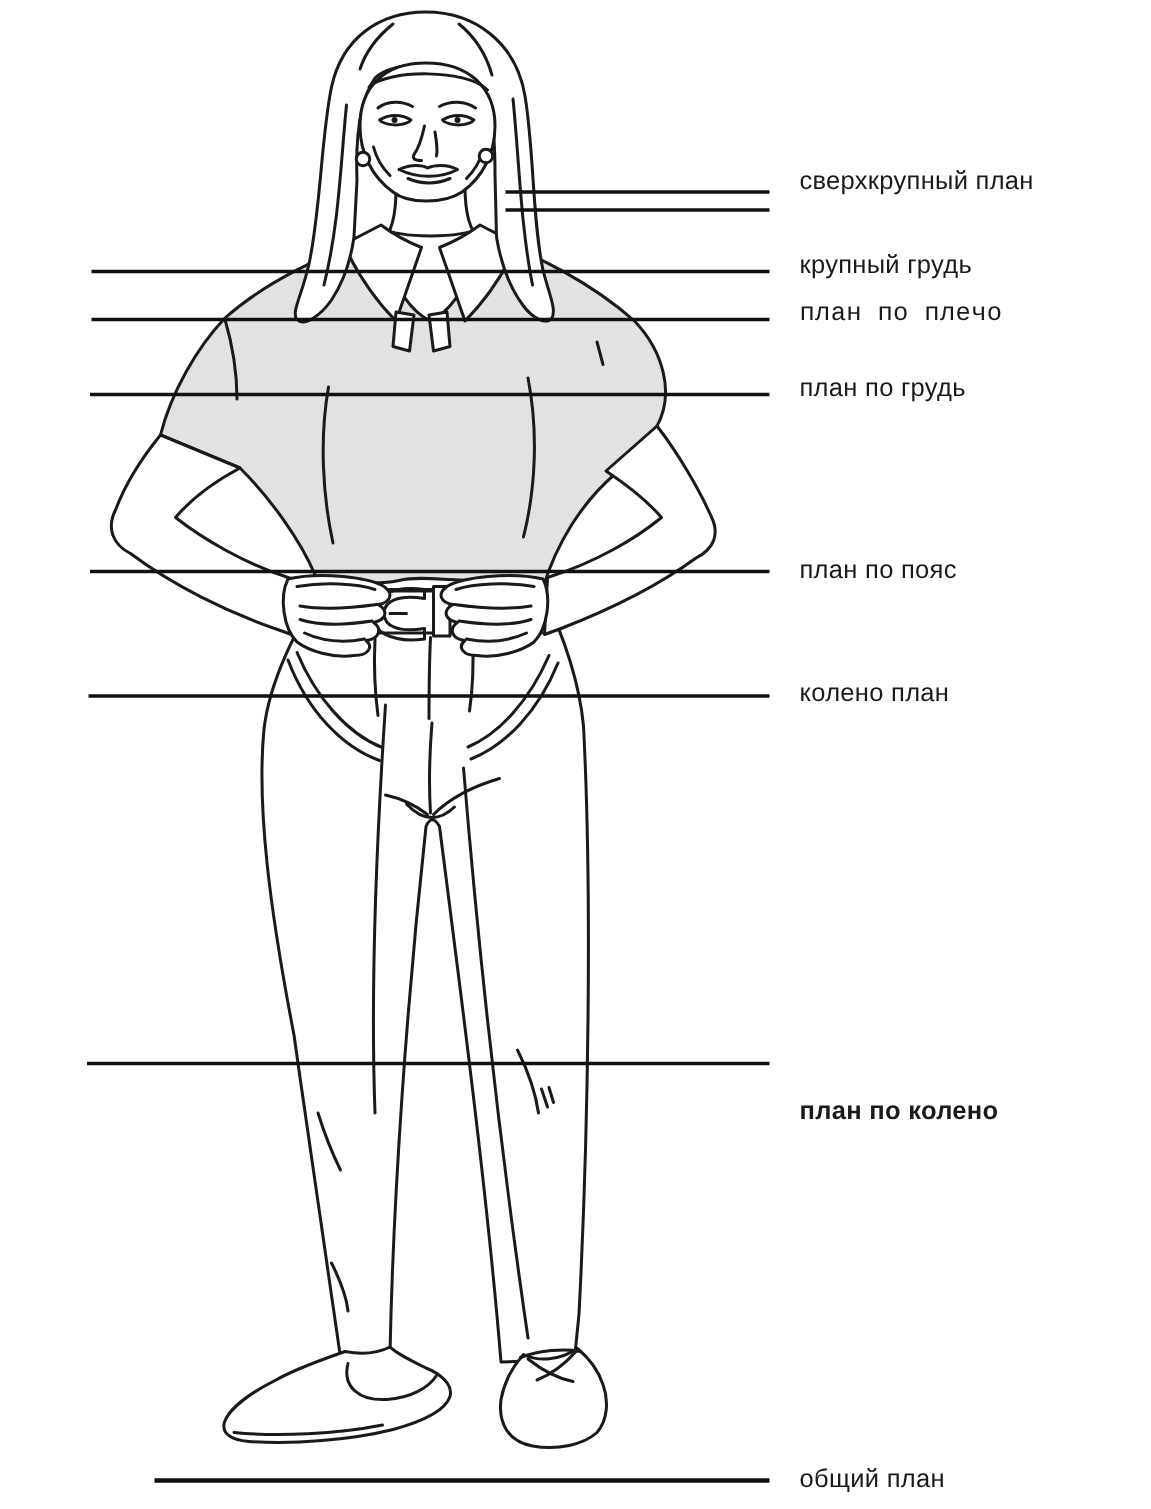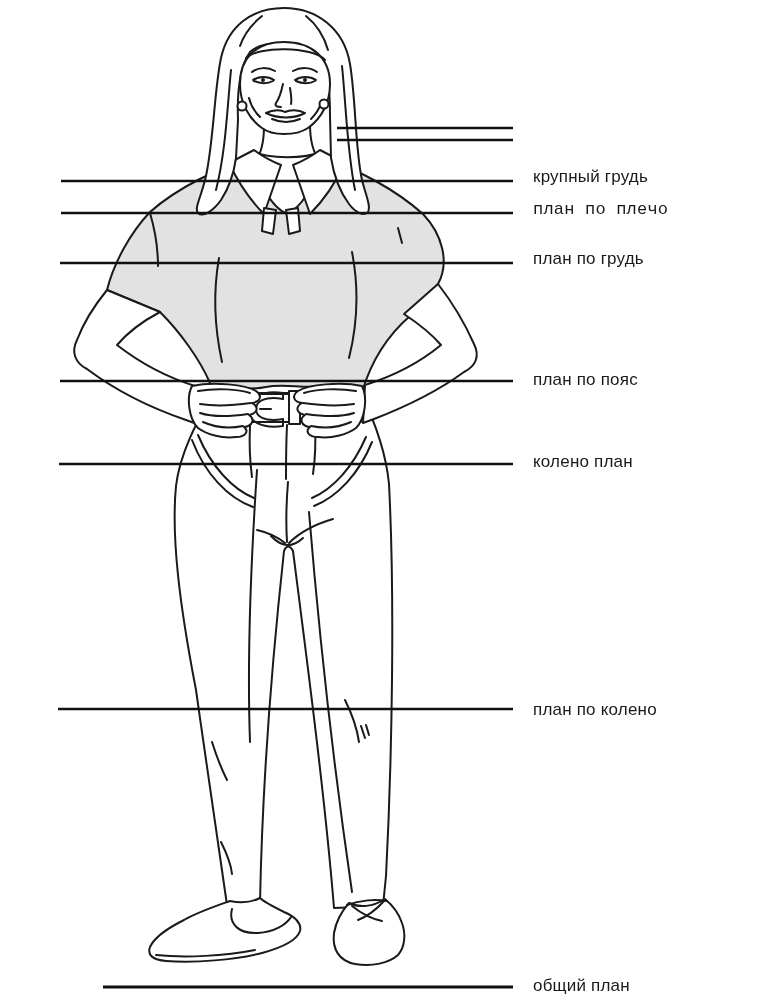--- a/index.html
+++ b/index.html
@@ -29,21 +29,21 @@
     letter-spacing: 0.2px;
     white-space: nowrap;
   }
   .lbl-1 { top: 110px; }
   .lbl-2 { top: 129px; }
   .lbl-3 { top: 166px; }
   .lbl-4 { top: 199px; font-family: Liberation Mono, monospace; }
   .lbl-5 { top: 248px; }
   .lbl-6 { top: 369px; }
   .lbl-7 { top: 451px; }
-  .lbl-8 { top: 699px; }
+  .lbl-8 { top: 730px; font-weight: bold; }
   .lbl-9 { top: 975px; }
 </style>
 </head>
 <body>
 
 <div class="stage">
 
   <svg width="767" height="1006" viewBox="0 0 767 1006">
 
     <g fill="none" stroke="#1a1a1a" stroke-width="2" stroke-linecap="round" stroke-linejoin="round">
@@ -229,20 +229,21 @@
       <line x1="61" y1="181" x2="513" y2="181"></line>
       <line x1="61" y1="213" x2="513" y2="213"></line>
       <line x1="60" y1="263" x2="513" y2="263"></line>
       <line x1="60" y1="381" x2="513" y2="381"></line>
       <line x1="59" y1="464" x2="513" y2="464"></line>
       <line x1="58" y1="709" x2="513" y2="709"></line>
       <line x1="103" y1="987" x2="513" y2="987" stroke-width="3"></line>
     </g>
   </svg>
 
+  <div class="shot-label lbl-1">сверхкрупный план</div>
   <div class="shot-label lbl-3">крупный грудь</div>
   <div class="shot-label lbl-4">план по плечо</div>
   <div class="shot-label lbl-5">план по грудь</div>
   <div class="shot-label lbl-6">план по пояс</div>
   <div class="shot-label lbl-7">колено план</div>
   <div class="shot-label lbl-8">план по колено</div>
   <div class="shot-label lbl-9">общий план</div>
 
 </div>
 

